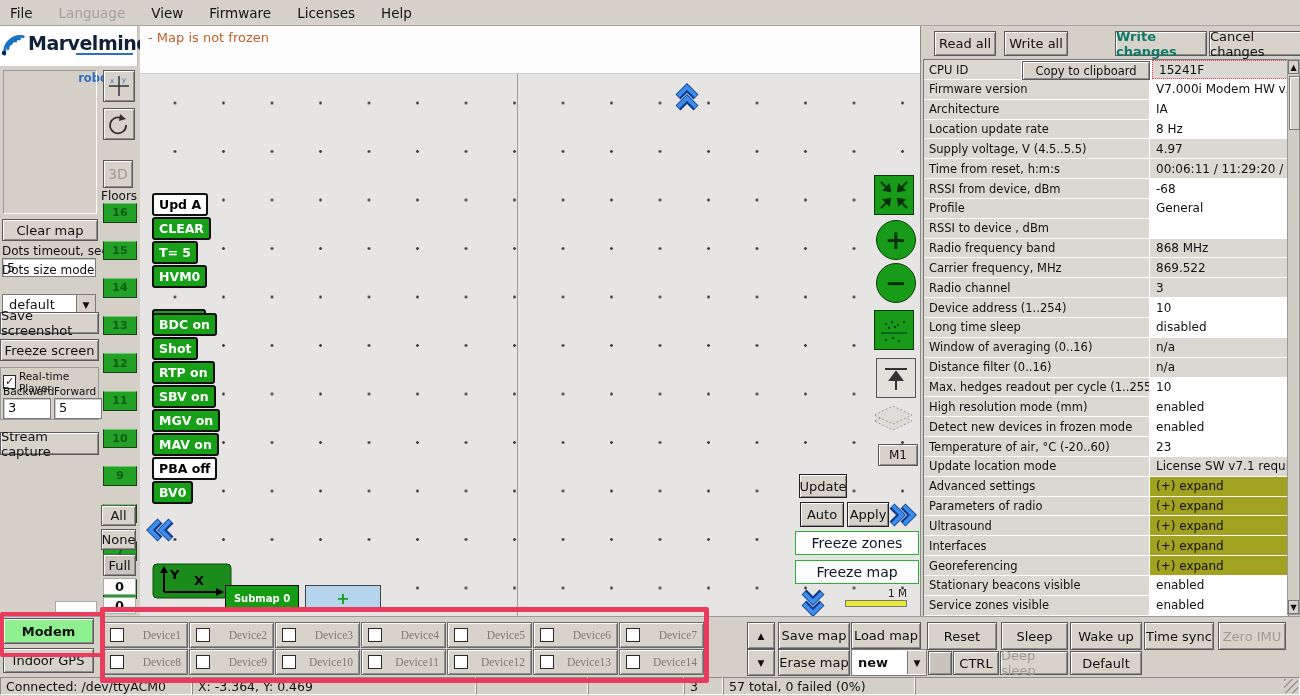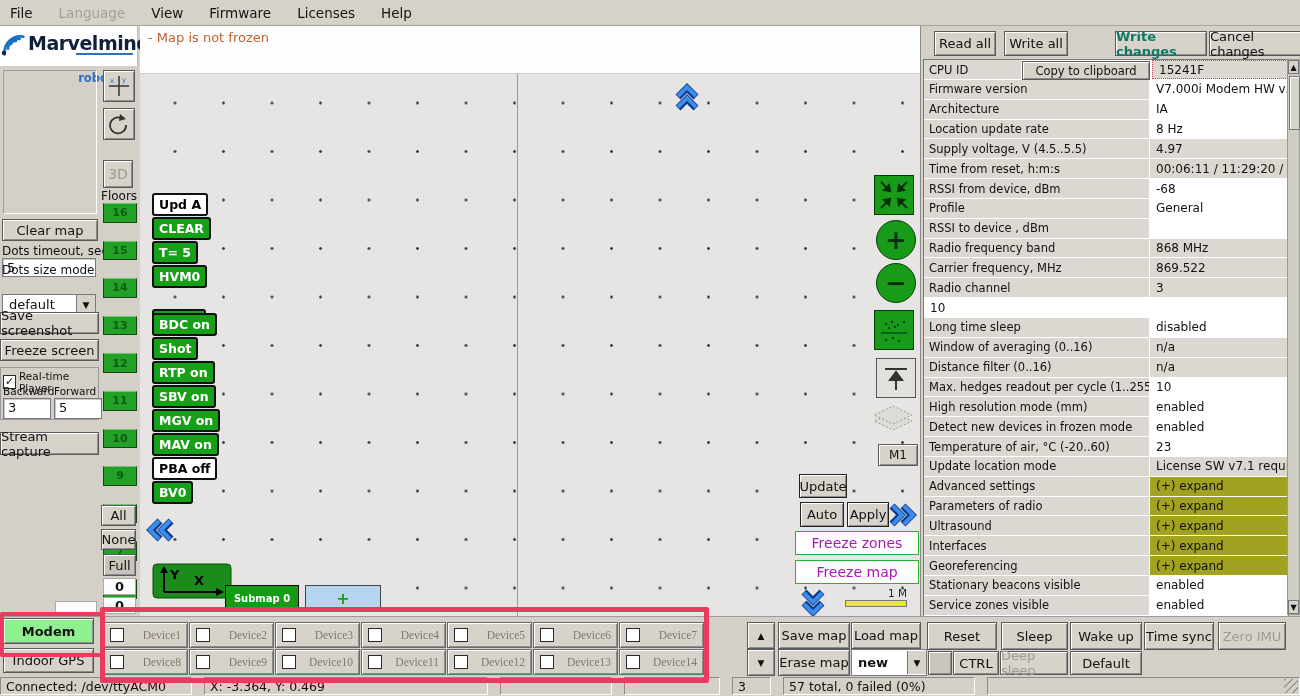--- a/index.html
+++ b/index.html
@@ -30,21 +30,21 @@
   #map-canvas{left:140px;top:74px;width:780px;height:542px;background-color:#e6e5e3;
     background-image:radial-gradient(circle,#3f3f3f 1.1px,transparent 1.6px);
     background-size:48.5px 48.5px;background-position:10.75px 4.75px;}
   #map-vline{left:377px;top:0;width:1px;height:100%;background:#9d9d9d;}
   .gbtn{position:absolute;left:12px;height:19px;display:flex;align-items:center;background:#17a017;color:#fff;font-weight:bold;font-size:12.5px;border:2px solid #101010;border-radius:3px;padding:0 5px;}
   .gbtn.white{background:#fff;color:#000;}
   .chev{position:absolute;width:30px;height:30px;}
   .icon-sq{position:absolute;display:flex;align-items:center;justify-content:center;}
   .gsq{background:#189b18;border:1.5px solid #0a3c0a;}
   .gcirc{background:#189b18;border:1.5px solid #0a3c0a;border-radius:50%;color:#05320a;font-weight:bold;display:flex;align-items:center;justify-content:center;}
-  .freezebtn{position:absolute;background:#fdfdfd;border:1px solid #2db034;color:#a21caf;font-size:14px;display:flex;align-items:center;justify-content:center;}
+  .freezebtn{position:absolute;background:#fdfdfd;border:1px solid #2db034;color:#0f172a;font-size:14px;display:flex;align-items:center;justify-content:center;}
   #submap-tab{background:#149c14;border:1px solid #0a0a0a;color:#fff;font-weight:bold;font-size:10px;display:flex;align-items:center;justify-content:center;}
   #add-tab{background:#b5d5ef;border:1px solid #444;color:#17a017;font-weight:bold;font-size:16px;display:flex;align-items:center;justify-content:center;}
   #scalebar{background:#e8e838;border:1px solid #777;}
   #scale-label{font-size:10.5px;color:#222;text-align:right;}
   
   #right-panel{left:920px;top:26px;width:380px;height:590px;background:#d4d0c8;border-left:1px solid #8a8a8a;}
   #param-table{position:absolute;left:2px;top:33px;width:364px;height:556px;border:1px solid #777;background:#fff;overflow:hidden;}
   .trow{display:flex;height:19.857px;border-bottom:1px solid #fff;box-sizing:border-box;}
   .tlabel{width:226px;background:#dbd8d1;border-right:1px solid #fff;padding:2.5px 0 0 5px;font-size:11.5px;white-space:nowrap;overflow:hidden;box-sizing:border-box;}
   .tval{flex:1;background:#fff;padding:2.5px 0 0 6px;font-size:12px;white-space:nowrap;overflow:hidden;box-sizing:border-box;}
@@ -54,21 +54,21 @@
   #copy-btn{width:126px;height:17px;margin:1px 2px 0 0;font-size:11.5px;}
   .vscroll{background:#d0cdc5;border:1px solid #999;}
   .sb-arrow{position:absolute;left:0;width:100%;height:14px;display:flex;align-items:center;justify-content:center;font-size:8px;}
   .sb-thumb{position:absolute;left:1px;width:9px;background:#d7d3cb;border:1px solid #777;box-shadow:inset 1px 1px 0 #fff;}
   
   #bottom-panel{left:0;top:616px;width:1300px;height:60px;background:#d4d0c8;border-top:1px solid #9a9a9a;}
   #device-grid{position:absolute;left:103px;top:5px;display:grid;grid-template-columns:repeat(7,85px);grid-template-rows:26px 26px;gap:1px;}
   .dev{background:#d7d3cb;border:1px solid #6a6a6a;box-shadow:inset 1px 1px 0 #fff,inset -1px -1px 0 #8d8d8d;display:flex;align-items:center;justify-content:space-between;padding:0 6px;}
   .dev .lbl{font-family:"Liberation Serif",serif;font-size:11.5px;color:#80786c;}
   
-  #statusbar{left:0;top:676px;width:1300px;height:20px;background:#d4d0c8;display:flex;gap:12px;padding-top:1px;box-sizing:border-box;}
+  #statusbar{left:0;top:676px;width:1300px;height:20px;background:#d4d0c8;display:flex;gap:0;padding-top:1px;box-sizing:border-box;}
   .seg{height:18px;border:1px solid;border-color:#8a8a8a #fdfdfd #fdfdfd #8a8a8a;font-size:12.5px;padding:1px 0 0 5px;box-sizing:border-box;white-space:nowrap;overflow:hidden;}
   #grip{position:absolute;right:1px;bottom:1px;width:14px;height:14px;background:repeating-linear-gradient(135deg,#9a9a9a 0 1.5px,transparent 1.5px 5px);}
   
   .ann{position:absolute;border:4px solid var(--annotation);border-radius:2px;pointer-events:none;}
   svg{display:block;}
 </style>
 </head>
 <body>
 
 <div id="app">
@@ -363,20 +363,21 @@
           </div>
           <div class="trow">
             <div class="tlabel">Carrier frequency, MHz</div>
             <div class="tval shade">869.522</div>
           </div>
           <div class="trow">
             <div class="tlabel">Radio channel</div>
             <div class="tval shade">3</div>
           </div>
           <div class="trow">
+            <div class="tlabel">Device address (1..254)</div>
             <div class="tval">10</div>
           </div>
           <div class="trow">
             <div class="tlabel">Long time sleep</div>
             <div class="tval">disabled</div>
           </div>
           <div class="trow">
             <div class="tlabel">Window of averaging (0..16)</div>
             <div class="tval shade">n/a</div>
           </div>

